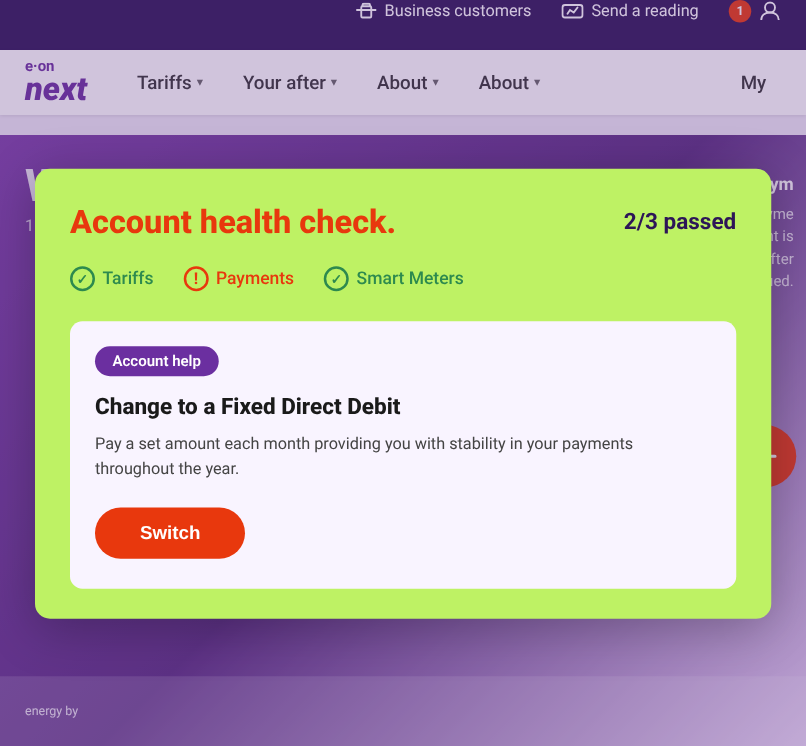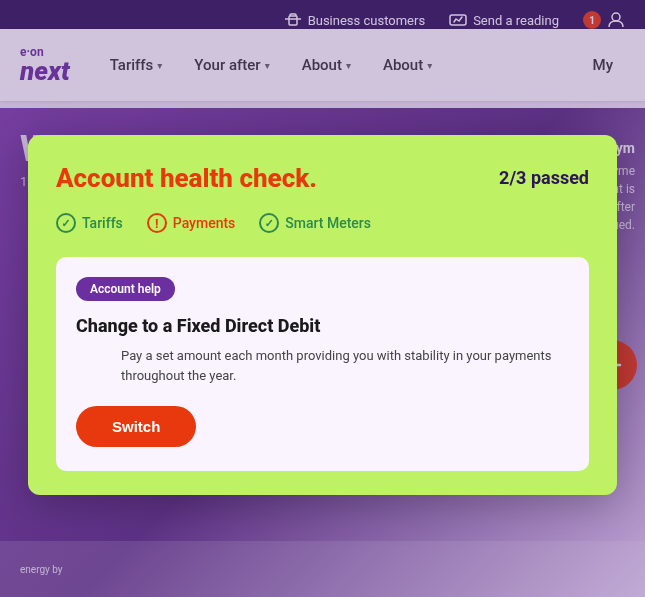--- a/index.html
+++ b/index.html
@@ -8,23 +8,23 @@
       width: 645px;
       height: 597px;
       overflow: hidden;
       position: relative;
       background: #f0eaf7;
     }
 
     
     .top-bar {
       background: #2d1557;
-      height: 29px;
-      display: flex;
-      align-items: flex-end;
+      height: 40px;
+      display: flex;
+      align-items: flex-start;
       justify-content: flex-end;
       padding: 0 20px;
       gap: 24px;
     }
     .top-bar-item {
       display: flex;
       align-items: center;
       gap: 6px;
       color: white;
       font-size: 13px;
@@ -46,21 +46,21 @@
       font-size: 10px;
       display: flex;
       align-items: center;
       justify-content: center;
       font-weight: bold;
     }
 
     
     .main-nav {
       background: white;
-      height: 72px;
+      height: 52px;
       display: flex;
       align-items: center;
       padding: 0 20px;
       gap: 8px;
       position: relative;
       z-index: 10;
       box-shadow: 0 1px 3px rgba(0,0,0,0.1);
     }
     .logo {
       margin-right: 20px;
@@ -270,21 +270,20 @@
       font-size: 18px;
       font-weight: 800;
       color: #1a1a1a;
       margin-bottom: 10px;
     }
     .card-body {
       font-size: 13px;
       color: #444;
       line-height: 1.55;
       margin-bottom: 20px;
-      margin-left: 45px;
     }
     .switch-btn {
       background: #e8380d;
       color: white;
       border: none;
       border-radius: 24px;
       padding: 12px 36px;
       font-size: 15px;
       font-weight: 700;
       cursor: pointer;

